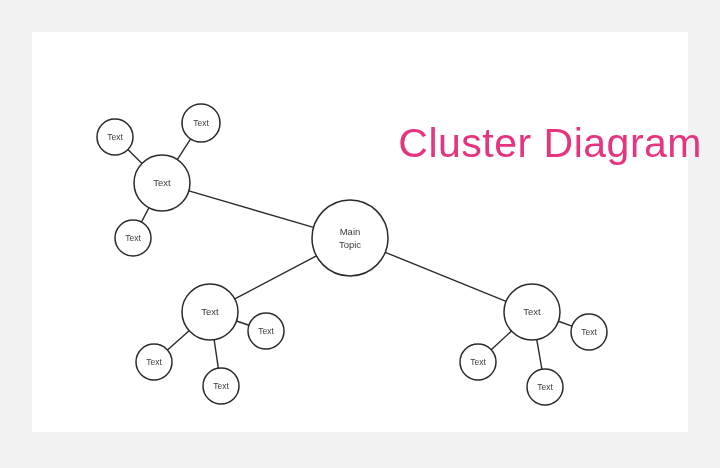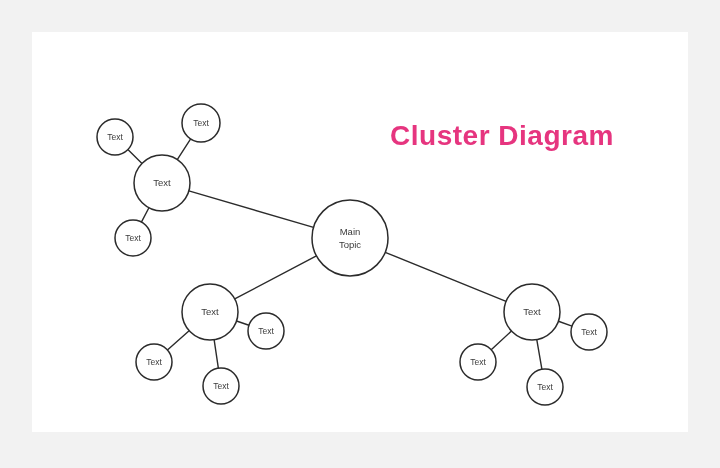--- a/index.html
+++ b/index.html
@@ -53,24 +53,24 @@
     dominant-baseline: middle;
   }
   .node-label.small { font-size: 8.5px; }
   .node-label.medium { font-size: 9.5px; }
   .node-label.main { font-size: 9.5px; }
   .diagram-title {
     position: absolute;
     left: 270px;
     top: 88px;
     width: 400px;
-    text-align: center;
+    text-align: right;
     font-family: "Liberation Sans", sans-serif;
-    font-size: 28px;
-    font-weight: bold;
+    font-size: 41px;
+    font-weight: normal;
     letter-spacing: 0.5px;
     color: #e6357f;
     white-space: nowrap;
     user-select: none;
   }
 </style>
 </head>
 <body>
 
 <div id="stage">

